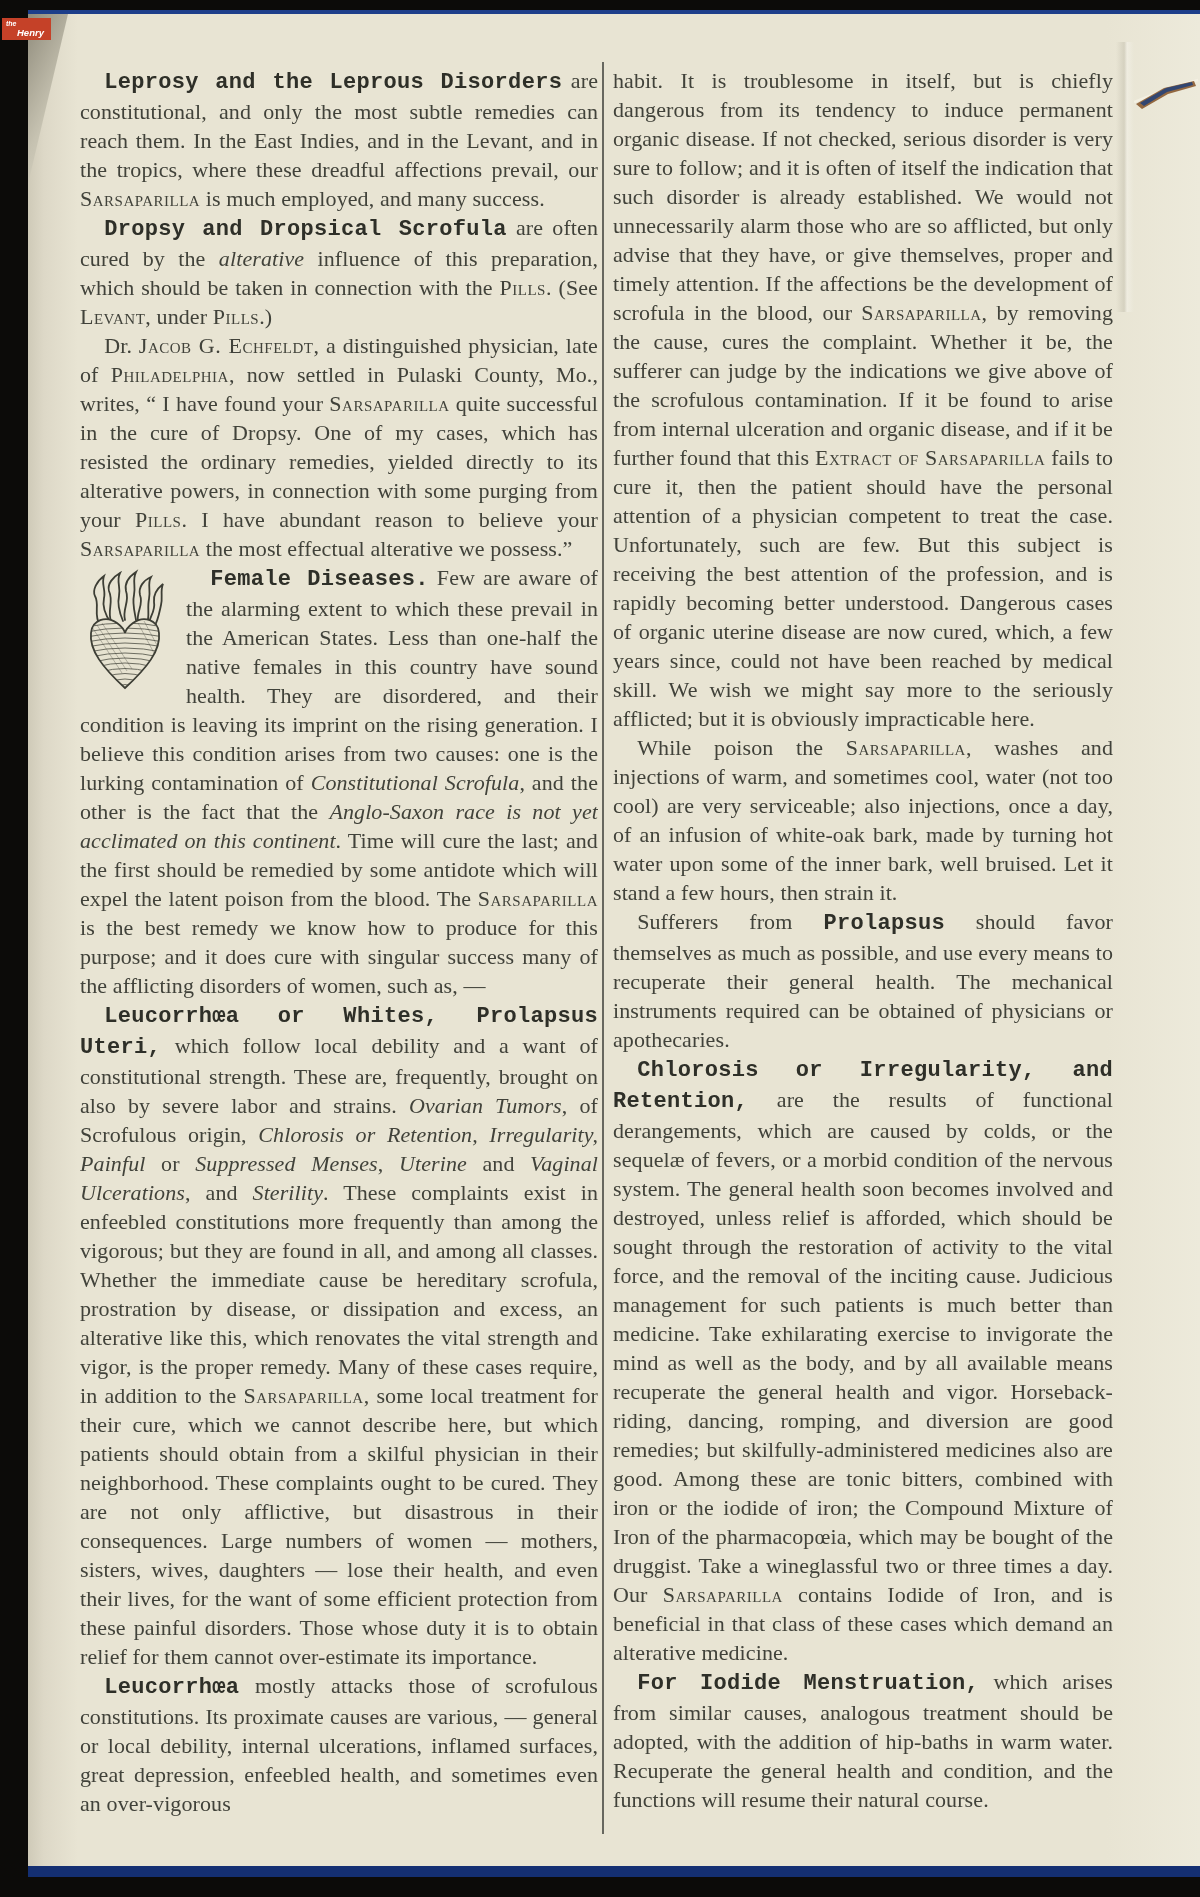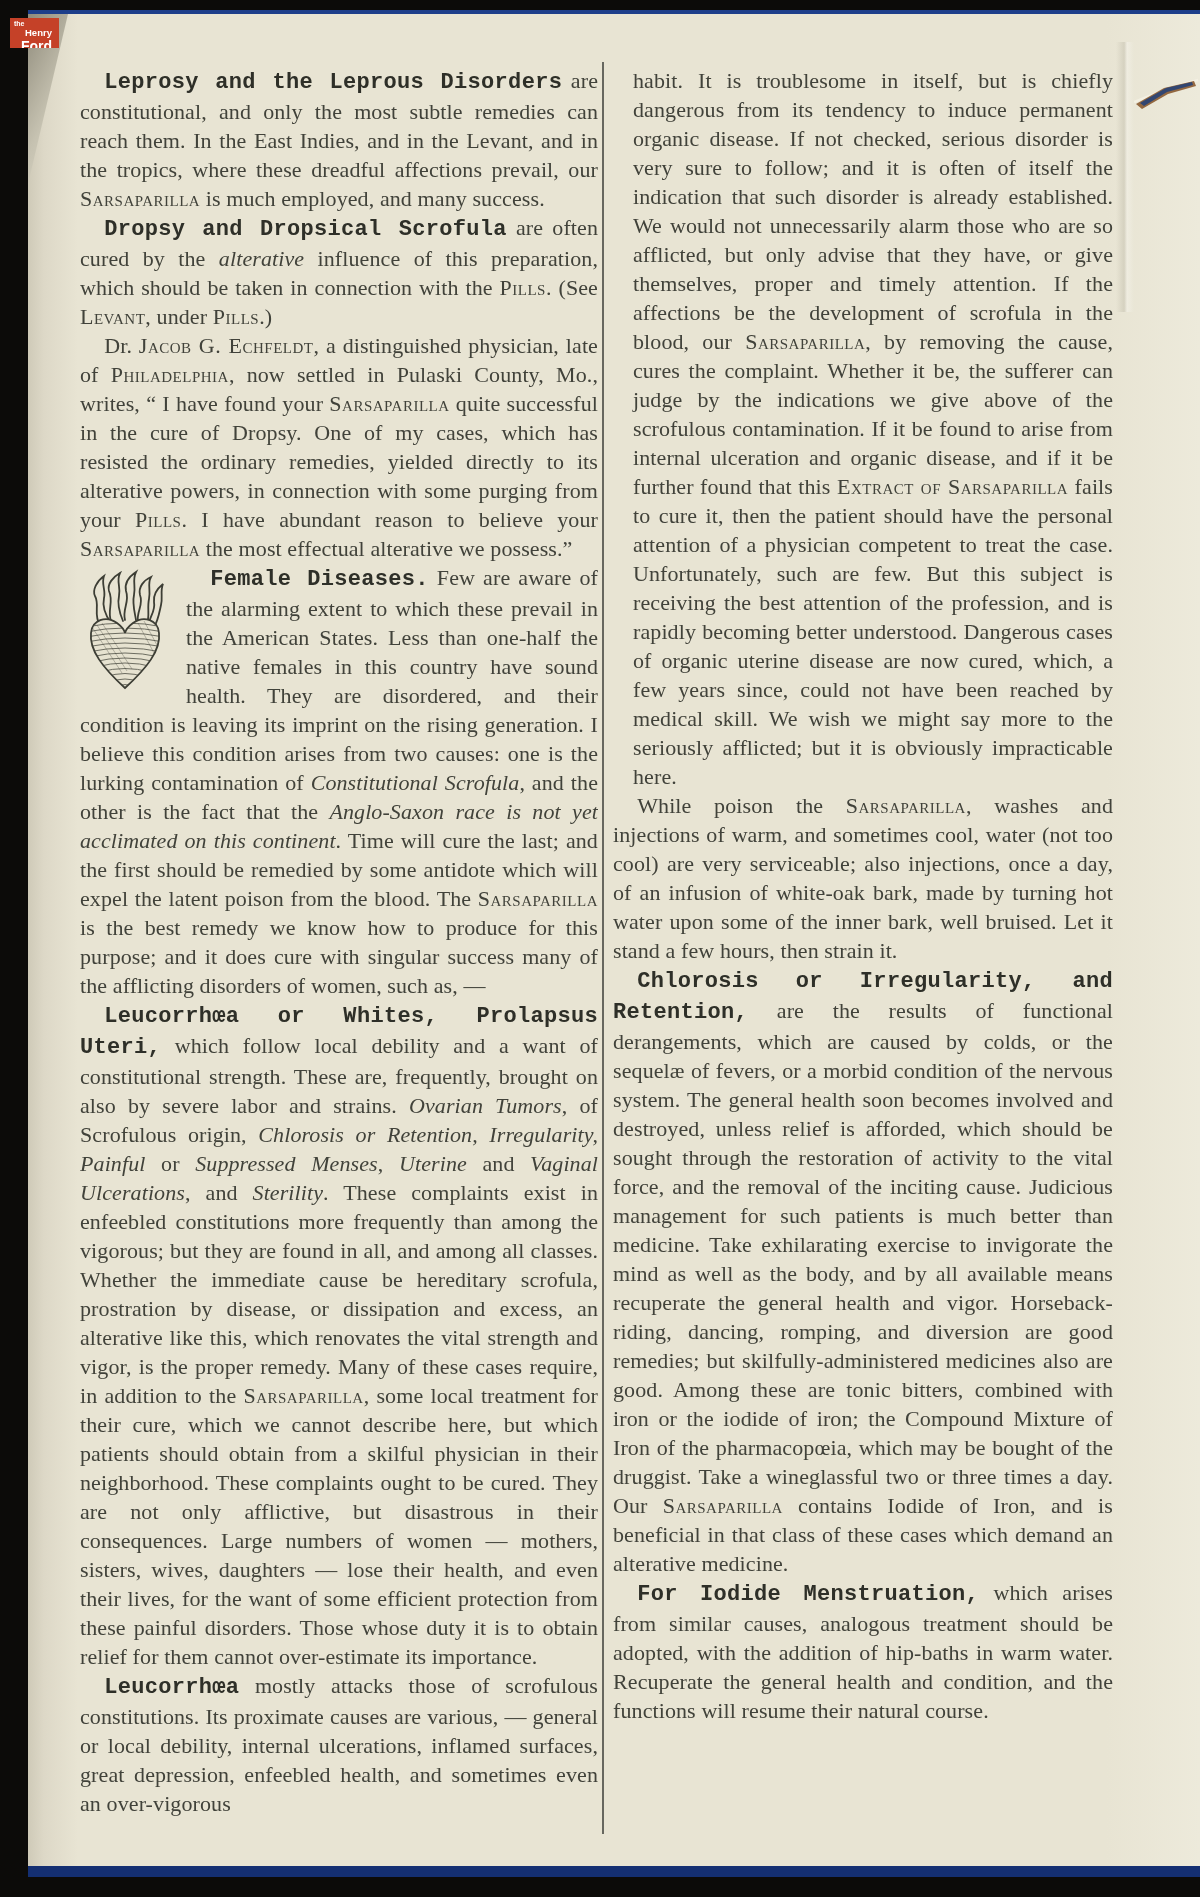--- a/index.html
+++ b/index.html
@@ -32,30 +32,30 @@
     background:var(--divider,#50514a);opacity:.85;
   }
   .col{
     position:absolute;top:52px;height:1795px;overflow:hidden;
     font-size:22px;line-height:29px;color:var(--ink,#41423a);
     text-align:justify;letter-spacing:.1px;
   }
   .col-left{left:52px;width:518px;}
   .col-right{left:585px;width:500px;}
   .para{margin:0;text-indent:1.1em;}
-  .para.noindent{text-indent:0;margin-left:20px;}
+  .para.noindent{text-indent:0;}
   .b{font-weight:bold;color:var(--ink_bold,#2e2f28);letter-spacing:.3px;font-family:Liberation Mono, monospace;}
   .i{font-style:italic;}
   .sc{font-variant-caps:small-caps;letter-spacing:.5px;}
   .heart-img{float:left;width:94px;height:124px;margin:6px 14px 2px -2px;}
   .logo{
-    position:absolute;left:10px;top:18px;width:49px;height:30px;
+    position:absolute;left:2px;top:18px;width:49px;height:22px;
     background:var(--logo_red,#c54128);
     color:#fff;font-family:"Liberation Sans","DejaVu Sans",sans-serif;
-    line-height:1;overflow:hidden;
+    line-height:1;overflow:hidden;font-style:italic;
   }
   .logo .l1{display:block;font-size:7px;margin:2px 0 0 4px;font-weight:bold;}
   .logo .l2{display:block;font-size:9.5px;font-weight:bold;margin:1px 0 0 15px;}
   .logo .l3{display:block;font-size:14px;font-weight:bold;margin:1px 0 0 11px;}
 </style>
 </head>
 <body>
 
 <div class="paper">
   <div class="corner-fold"></div>
@@ -106,20 +106,21 @@
       <path d="M60 54 L76 84"></path>
             <path d="M66 52 L80 78"></path>
     </g>
   </svg><span class="b">Female Diseases.</span><span>  Few are aware of the alarming extent to which these prevail in the American States.  Less than one-half the native females in this country have sound health.  They are disordered, and their condition is leaving its imprint on the rising generation.  I believe this condition arises from two causes: one is the lurking contamination of </span><span class="i">Constitutional Scrofula</span><span>, and the other is the fact that the </span><span class="i">Anglo-Saxon race is not yet acclimated on this continent</span><span>.  Time will cure the last; and the first should be remedied by some antidote which will expel the latent poison from the blood.  The </span><span class="sc">Sarsaparilla</span><span> is the best remedy we know how to produce for this purpose; and it does cure with singular success many of the afflicting disorders of women, such as, —</span></p>
       <p class="para"><span class="b">Leucorrhœa or Whites, Prolapsus Uteri,</span><span> which follow local debility and a want of constitutional strength.  These are, frequently, brought on also by severe labor and strains.  </span><span class="i">Ovarian Tumors</span><span>, of Scrofulous origin, </span><span class="i">Chlorosis or Retention, Irregularity, Painful</span><span> or </span><span class="i">Suppressed Menses</span><span>, </span><span class="i">Uterine</span><span> and </span><span class="i">Vaginal Ulcerations</span><span>, and </span><span class="i">Sterility</span><span>.  These complaints exist in enfeebled constitutions more frequently than among the vigorous; but they are found in all, and among all classes.  Whether the immediate cause be hereditary scrofula, prostration by disease, or dissipation and excess, an alterative like this, which renovates the vital strength and vigor, is the proper remedy.  Many of these cases require, in addition to the </span><span class="sc">Sarsaparilla</span><span>, some local treatment for their cure, which we cannot describe here, but which patients should obtain from a skilful physician in their neighborhood.  These complaints ought to be cured.  They are not only afflictive, but disastrous in their consequences.  Large numbers of women — mothers, sisters, wives, daughters — lose their health, and even their lives, for the want of some efficient protection from these painful disorders.  Those whose duty it is to obtain relief for them cannot over-estimate its importance.</span></p>
       <p class="para"><span class="b">Leucorrhœa</span><span> mostly attacks those of scrofulous constitutions.  Its proximate causes are various, — general or local debility, internal ulcerations, inflamed surfaces, great depression, enfeebled health, and sometimes even an over-vigorous</span></p>
     </div>
   <div class="col col-right">
       <p class="para noindent"><span>habit.  It is troublesome in itself, but is chiefly dangerous from its tendency to induce permanent organic disease.  If not checked, serious disorder is very sure to follow; and it is often of itself the indication that such disorder is already established.  We would not unnecessarily alarm those who are so afflicted, but only advise that they have, or give themselves, proper and timely attention.  If the affections be the development of scrofula in the blood, our </span><span class="sc">Sarsaparilla</span><span>, by removing the cause, cures the complaint.  Whether it be, the sufferer can judge by the indications we give above of the scrofulous contamination.  If it be found to arise from internal ulceration and organic disease, and if it be further found that this </span><span class="sc">Extract of Sarsaparilla</span><span> fails to cure it, then the patient should have the personal attention of a physician competent to treat the case.  Unfortunately, such are few.  But this subject is receiving the best attention of the profession, and is rapidly becoming better understood.  Dangerous cases of organic uterine disease are now cured, which, a few years since, could not have been reached by medical skill.  We wish we might say more to the seriously afflicted; but it is obviously impracticable here.</span></p>
       <p class="para"><span>While poison the </span><span class="sc">Sarsaparilla</span><span>, washes and injections of warm, and sometimes cool, water (not too cool) are very serviceable; also injections, once a day, of an infusion of white-oak bark, made by turning hot water upon some of the inner bark, well bruised.  Let it stand a few hours, then strain it.</span></p>
+      <p class="para"><span>Sufferers from </span><span class="b">Prolapsus</span><span> should favor themselves as much as possible, and use every means to recuperate their general health.  The mechanical instruments required can be obtained of physicians or apothecaries.</span></p>
       <p class="para"><span class="b">Chlorosis or Irregularity, and Retention,</span><span> are the results of functional derangements, which are caused by colds, or the sequelæ of fevers, or a morbid condition of the nervous system.  The general health soon becomes involved and destroyed, unless relief is afforded, which should be sought through the restoration of activity to the vital force, and the removal of the inciting cause.  Judicious management for such patients is much better than medicine.  Take exhilarating exercise to invigorate the mind as well as the body, and by all available means recuperate the general health and vigor.  Horseback-riding, dancing, romping, and diversion are good remedies; but skilfully-administered medicines also are good.  Among these are tonic bitters, combined with iron or the iodide of iron; the Compound Mixture of Iron of the pharmacopœia, which may be bought of the druggist.  Take a wineglassful two or three times a day.  Our </span><span class="sc">Sarsaparilla</span><span> contains Iodide of Iron, and is beneficial in that class of these cases which demand an alterative medicine.</span></p>
       <p class="para"><span class="b">For Iodide Menstruation,</span><span> which arises from similar causes, analogous treatment should be adopted, with the addition of hip-baths in warm water.  Recuperate the general health and condition, and the functions will resume their natural course.</span></p>
     </div>
 </div>
 
 <div class="logo">
   <span class="l1">the</span>
   <span class="l2">Henry</span>
   <span class="l3">Ford</span>
 </div>

